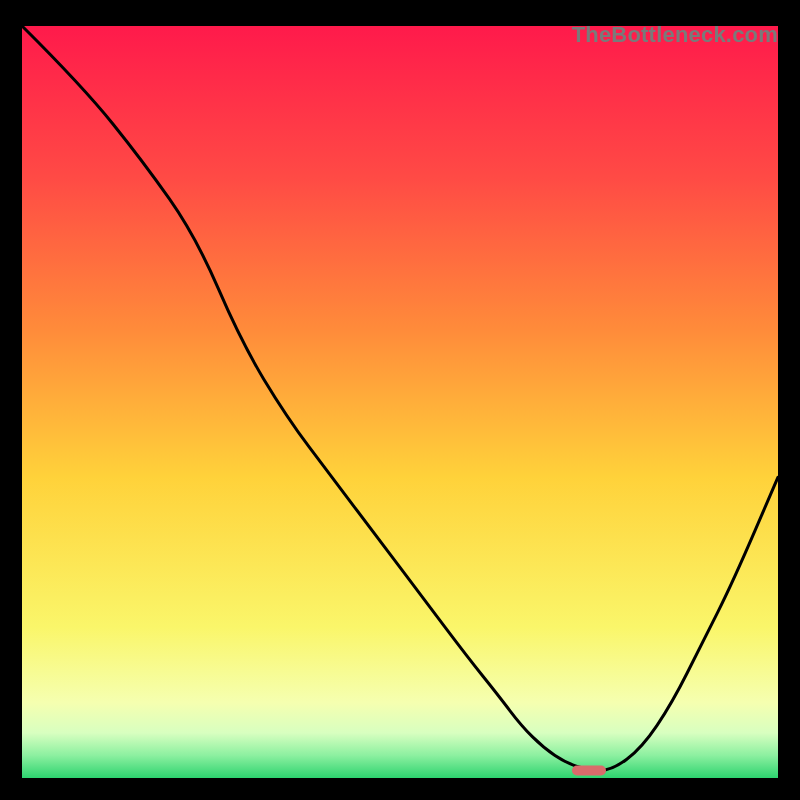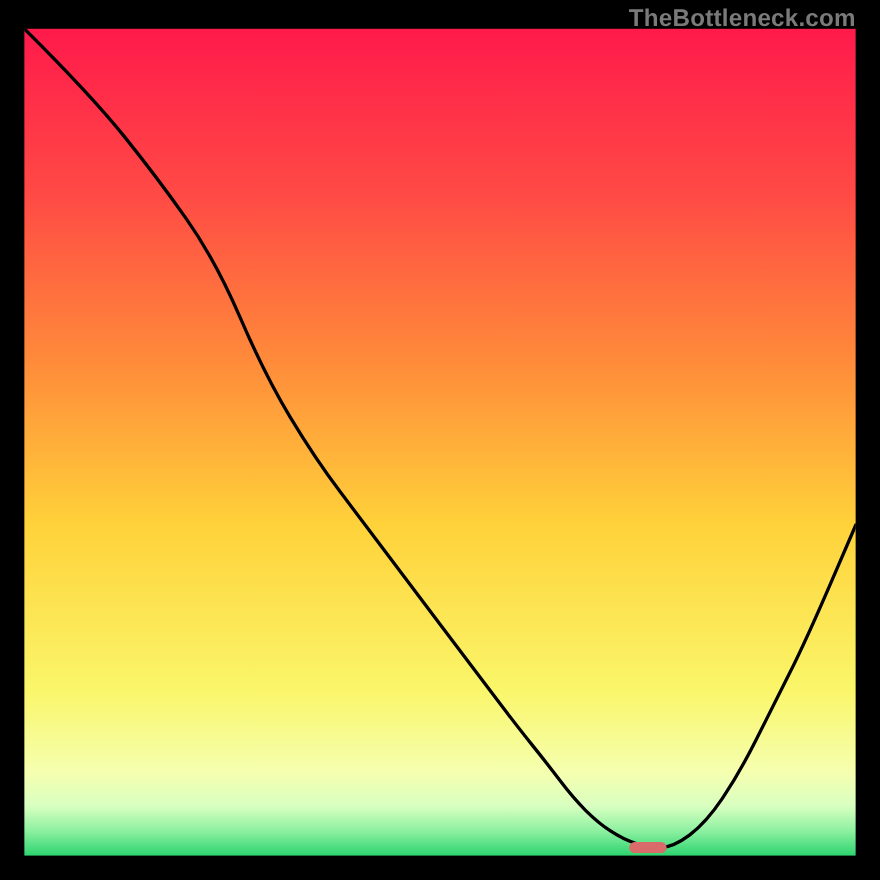--- a/index.html
+++ b/index.html
@@ -12,21 +12,21 @@
     font-family: Arial, Helvetica, sans-serif;
   }
   .frame {
     position: relative;
     width: 800px;
     height: 800px;
     background: #000;
   }
   .watermark {
     position: absolute;
-    top: 4px;
+    top: 22px;
     right: 22px;
     color: #7a7a7a;
     font-size: 22px;
     font-weight: 600;
     letter-spacing: 0.2px;
     z-index: 10;
   }
   .plot {
     position: absolute;
     left: 22px;

